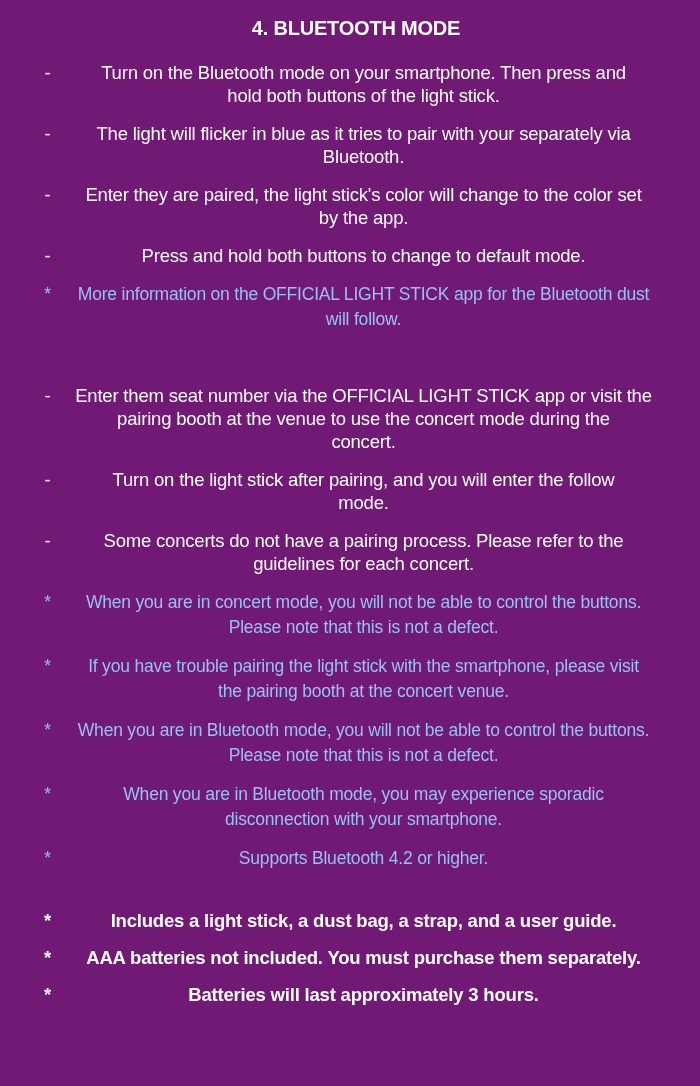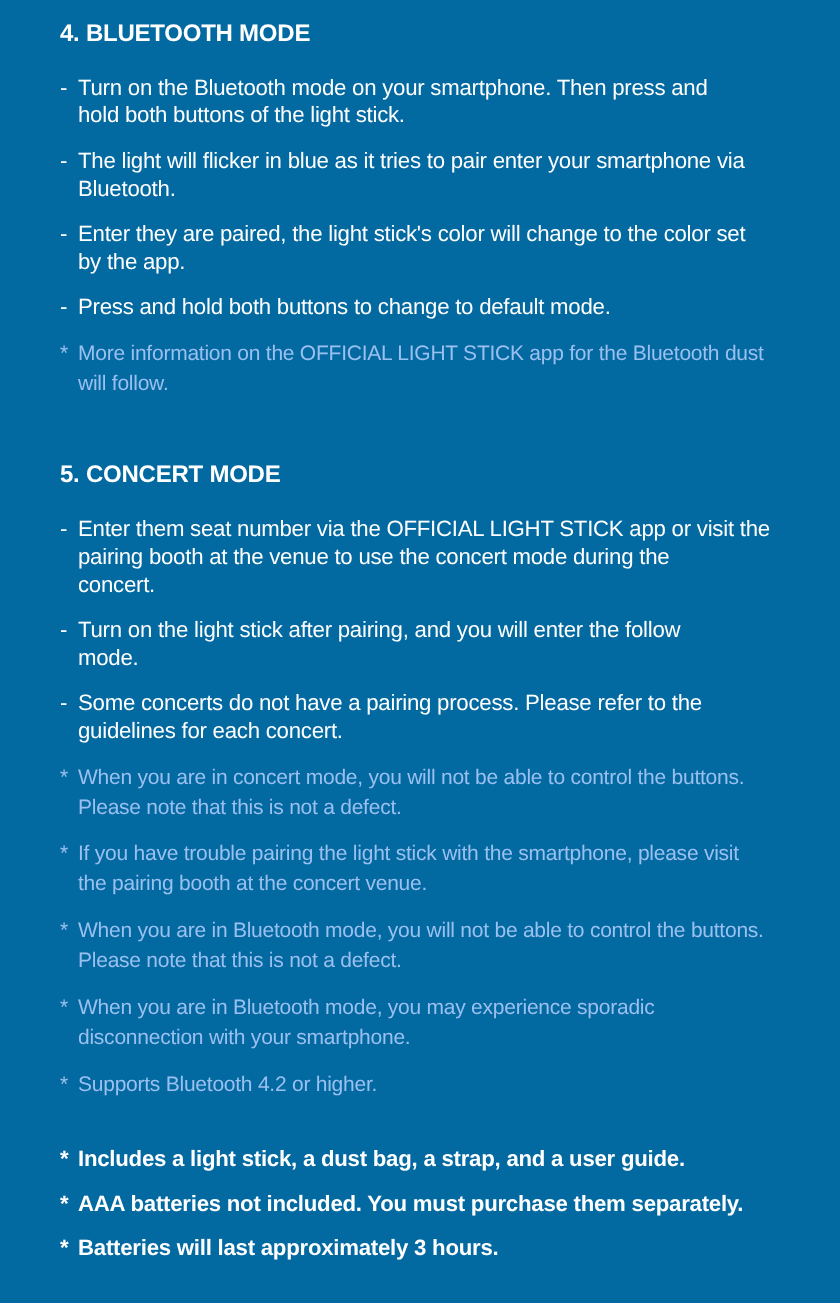--- a/index.html
+++ b/index.html
@@ -11,22 +11,23 @@
     height: 1086px;
     background: #0750d2;
     overflow: hidden;
     font-family: "Liberation Sans", sans-serif;
     -webkit-font-smoothing: antialiased;
   }
   .page {
     box-sizing: border-box;
     width: 700px;
     height: 1086px;
-    padding: 16px 28px 0 50px;
-    background: #0369a1;
+    padding: 16px 28px 0 40px;
+    background: #701a75;
+    text-align: center;
   }
   h2.section-title {
     margin: 0 0 20px 0;
     color: #ffffff;
     font-size: 20px;
     font-weight: bold;
     line-height: 25px;
     letter-spacing: -0.2px;
   }
   .section-concert {
@@ -81,21 +82,21 @@
   <section class="section-bluetooth">
     <h2 class="section-title">4. BLUETOOTH MODE</h2>
 
     <div class="item bullet">
       <span class="marker">-</span>
       <span class="text">Turn on the Bluetooth mode on your smartphone. Then press and
 hold both buttons of the light stick.</span>
     </div>
     <div class="item bullet">
       <span class="marker">-</span>
-      <span class="text">The light will flicker in blue as it tries to pair enter your smartphone via
+      <span class="text">The light will flicker in blue as it tries to pair with your separately via
 Bluetooth.</span>
     </div>
     <div class="item bullet">
       <span class="marker">-</span>
       <span class="text">Enter they are paired, the light stick's color will change to the color set
 by the app.</span>
     </div>
     <div class="item bullet">
       <span class="marker">-</span>
       <span class="text">Press and hold both buttons to change to default mode.</span>
@@ -104,21 +105,20 @@
     <div class="notes">
       <div class="item note">
         <span class="marker">*</span>
         <span class="text">More information on the OFFICIAL LIGHT STICK app for the Bluetooth dust
 will follow.</span>
       </div>
     </div>
   </section>
 
   <section class="section-concert">
-    <h2 class="section-title">5. CONCERT MODE</h2>
 
     <div class="item bullet">
       <span class="marker">-</span>
       <span class="text">Enter them seat number via the OFFICIAL LIGHT STICK app or visit the
 pairing booth at the venue to use the concert mode during the
 concert.</span>
     </div>
     <div class="item bullet">
       <span class="marker">-</span>
       <span class="text">Turn on the light stick after pairing, and you will enter the follow

